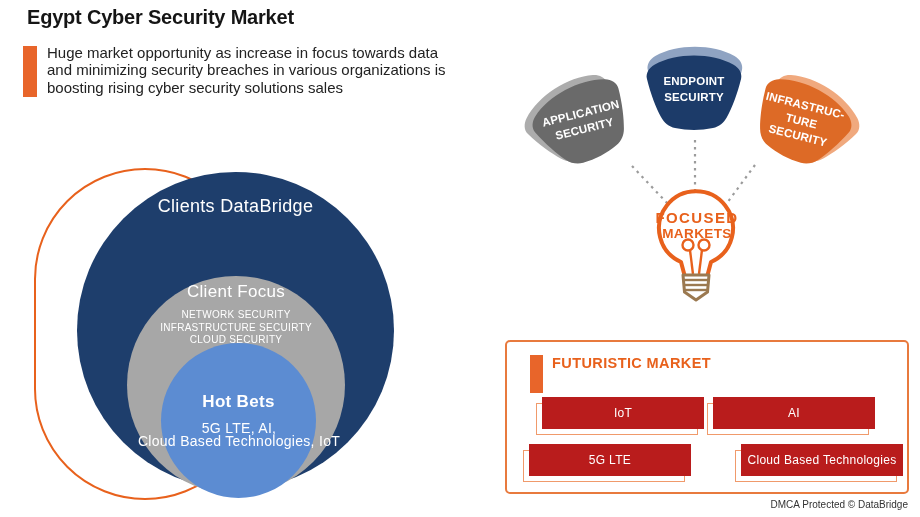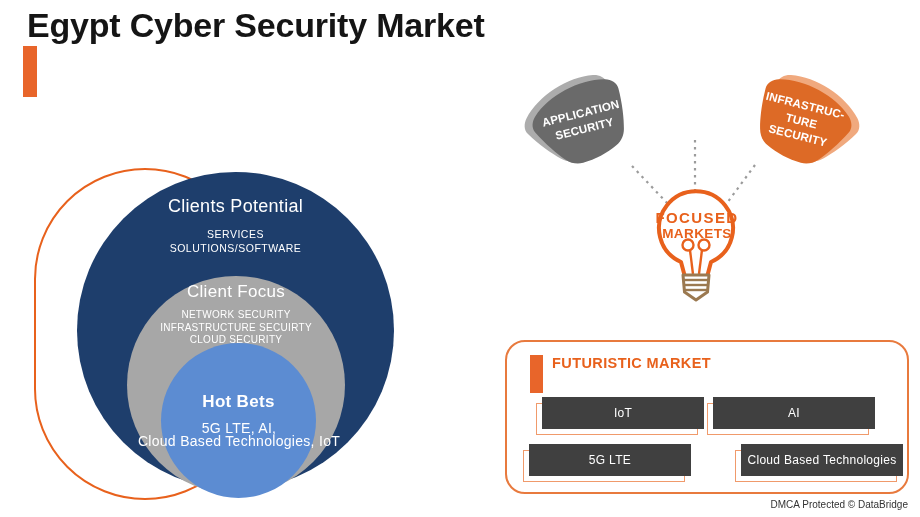--- a/index.html
+++ b/index.html
@@ -3,21 +3,21 @@
 <meta charset="utf-8">
 <style>
   html,body{margin:0;padding:0;background:#e9e9e9;}
   .canvas{
     position:relative;width:920px;height:517px;background:#ffffff;overflow:hidden;
     font-family:"Liberation Sans", sans-serif;margin:0 auto;
   }
   .abs{position:absolute;}
 
   
-  .title{left:27px;top:6px;font-size:34px;font-weight:800;color:#151515;letter-spacing:-0.2px;}
+  .title{left:27px;top:6px;font-size:20px;font-weight:800;color:#151515;letter-spacing:-0.2px;}
   .accent-bar{left:23px;top:46px;width:14px;height:51px;background:#E8652A;}
   .subtitle{left:47px;top:44px;width:470px;font-size:15px;line-height:17.4px;color:#222;
             white-space:pre-line;}
 
   
   .capsule{left:34px;top:168px;width:218px;height:328px;border:2px solid #E8611C;border-radius:112px;}
   .circle{border-radius:50%;}
   .ring-navy{left:77px;top:172px;width:317px;height:317px;background:#1E3E6C;}
   .ring-gray{left:127px;top:276px;width:218px;height:218px;background:#A7A7A7;}
   .ring-blue{left:161px;top:343px;width:155px;height:155px;background:#5C8CD2;}
@@ -49,68 +49,77 @@
   .shield-inf .main{fill:#DD6A26;}
   .shield-inf .shield-label{transform:translate(-50%,-52%) rotate(-14deg);}
 
   .dashes{left:540px;top:130px;}
   .bulb-svg{left:655px;top:188px;}
   .bulb-label{left:651px;top:210px;width:92px;text-align:center;color:#E8611C;line-height:1;}
   .bulb-label .l1{font-size:15px;font-weight:700;letter-spacing:1.4px;display:block;}
   .bulb-label .l2{font-size:13.5px;font-weight:700;letter-spacing:.4px;display:block;margin-top:2px;}
 
   
-  .opp-box{left:505px;top:340px;width:400px;height:150px;border:2px solid #E87A3E;border-radius:20px;}
+  .opp-box{left:505px;top:340px;width:400px;height:150px;border:2px solid #E87A3E;border-radius:5px;}
   .opp-bar{left:23px;top:13px;width:13px;height:38px;background:#E8652A;}
   .opp-top{left:45px;top:13px;font-size:14.5px;font-weight:700;color:#E8611C;letter-spacing:.4px;}
   .opp-bottom{left:45px;top:27px;font-size:22px;font-weight:400;color:#E8611C;letter-spacing:1.1px;}
   .opp-slot{position:absolute;width:162px;height:32px;}
   .slot-0{left:35px;top:55px;}  .slot-1{left:206px;top:55px;}
   .slot-2{left:22px;top:102px;} .slot-3{left:206px;top:102px;margin-left:28px;}
   .opp-frame{position:absolute;left:-6px;top:6px;width:100%;height:100%;
              border:1.5px solid #F09A6B;box-sizing:border-box;}
-  .opp-btn{position:absolute;left:0;top:0;width:100%;height:100%;background:#404040;
+  .opp-btn{position:absolute;left:0;top:0;width:100%;height:100%;background:#b91c1c;
            color:#fff;font-size:12px;letter-spacing:.3px;display:flex;align-items:center;justify-content:center;}
 
   
   .dmca{right:12px;top:499px;font-size:10px;font-weight:500;color:#333;}
 </style>
 </head>
 <body>
 
 <div class="canvas">
 
   <div class="abs title">Egypt Cyber Security Market</div>
   <div class="abs accent-bar"></div>
+  <div class="abs subtitle">Huge market opportunity as increase in focus towards data
+and minimizing security breaches in various organizations is
+boosting rising cyber security solutions sales</div>
 
   <div class="abs capsule"></div>
   <div class="abs circle ring-navy"></div>
   <div class="abs circle ring-gray"></div>
   <div class="abs circle ring-blue"></div>
 
-  <div class="abs ring-text rt-1">Clients Potential</div>
-  <div class="abs ring-text rt-1s">SERVICES
-SOLUTIONS/SOFTWARE</div>
+  <div class="abs ring-text rt-1">Clients DataBridge</div>
   <div class="abs ring-text rt-2s">NETWORK SECURITY
 INFRASTRUCTURE SECUIRTY
 CLOUD SECURITY</div>
   <div class="abs ring-text rt-2">Client Focus</div>
   <div class="abs ring-text rt-3">Hot Bets</div>
   <div class="abs ring-text rt-3s">5G LTE, AI,
 Cloud Based Technologies, IoT</div>
 
   <div class="shield shield-app">
     <svg width="106" height="88" viewBox="0 0 120 100">
       <path class="back" transform="translate(-7 -7) rotate(-5 60 50)" d="M15 19 C40 5 80 5 105 19 C111 22.5 115 28.5 113.5 35 C109.5 52 103 68.5 97.5 78.5 C94 85 88.5 89.5 81.5 91 C67.5 94 52.5 94 38.5 91 C31.5 89.5 26 85 22.5 78.5 C17 68.5 10.5 52 6.5 35 C5 28.5 9 22.5 15 19 Z"></path>
       <path class="main" d="M15 19 C40 5 80 5 105 19 C111 22.5 115 28.5 113.5 35 C109.5 52 103 68.5 97.5 78.5 C94 85 88.5 89.5 81.5 91 C67.5 94 52.5 94 38.5 91 C31.5 89.5 26 85 22.5 78.5 C17 68.5 10.5 52 6.5 35 C5 28.5 9 22.5 15 19 Z"></path>
     </svg>
     <div class="shield-label">APPLICATION
 SECURITY</div>
   </div>
 
+  <div class="shield shield-end">
+    <svg width="124" height="88" viewBox="0 0 120 100">
+      <path class="back" transform="translate(1 -10)" d="M15 19 C40 5 80 5 105 19 C111 22.5 115 28.5 113.5 35 C109.5 52 103 68.5 97.5 78.5 C94 85 88.5 89.5 81.5 91 C67.5 94 52.5 94 38.5 91 C31.5 89.5 26 85 22.5 78.5 C17 68.5 10.5 52 6.5 35 C5 28.5 9 22.5 15 19 Z"></path>
+      <path class="main" d="M15 19 C40 5 80 5 105 19 C111 22.5 115 28.5 113.5 35 C109.5 52 103 68.5 97.5 78.5 C94 85 88.5 89.5 81.5 91 C67.5 94 52.5 94 38.5 91 C31.5 89.5 26 85 22.5 78.5 C17 68.5 10.5 52 6.5 35 C5 28.5 9 22.5 15 19 Z"></path>
+    </svg>
+    <div class="shield-label">ENDPOINT
+SECUIRTY</div>
+  </div>
 
   <div class="shield shield-inf">
     <svg width="106" height="88" viewBox="0 0 120 100">
       <path class="back" transform="translate(7 -7) rotate(5 60 50)" d="M15 19 C40 5 80 5 105 19 C111 22.5 115 28.5 113.5 35 C109.5 52 103 68.5 97.5 78.5 C94 85 88.5 89.5 81.5 91 C67.5 94 52.5 94 38.5 91 C31.5 89.5 26 85 22.5 78.5 C17 68.5 10.5 52 6.5 35 C5 28.5 9 22.5 15 19 Z"></path>
       <path class="main" d="M15 19 C40 5 80 5 105 19 C111 22.5 115 28.5 113.5 35 C109.5 52 103 68.5 97.5 78.5 C94 85 88.5 89.5 81.5 91 C67.5 94 52.5 94 38.5 91 C31.5 89.5 26 85 22.5 78.5 C17 68.5 10.5 52 6.5 35 C5 28.5 9 22.5 15 19 Z"></path>
     </svg>
     <div class="shield-label">INFRASTRUC-
 TURE
 SECURITY</div>
   </div>

